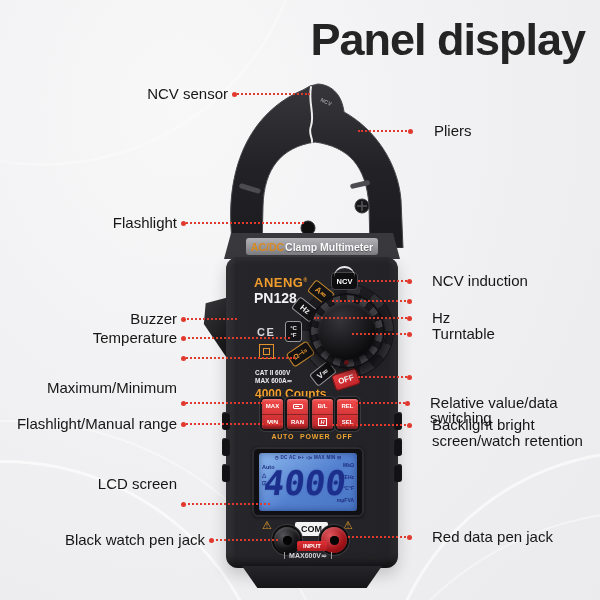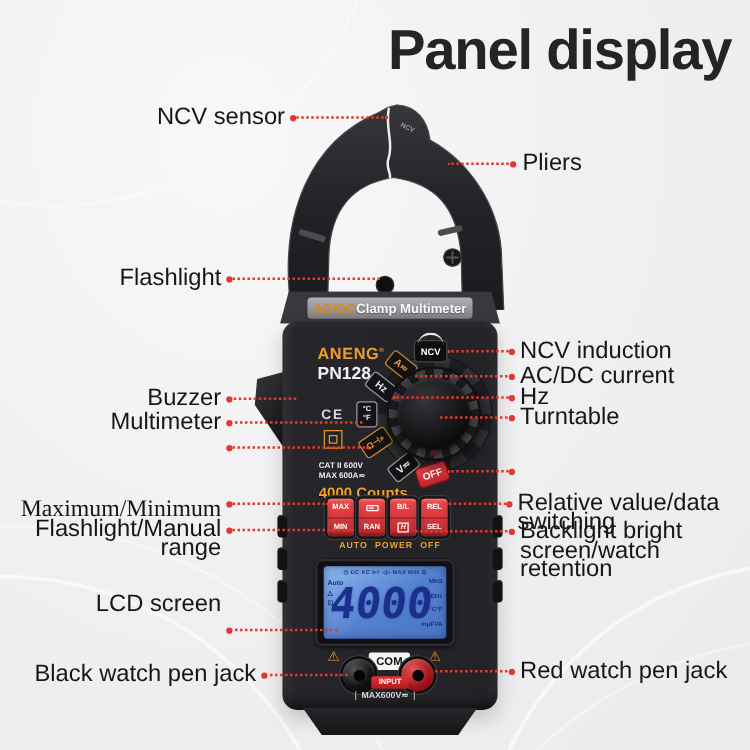--- a/index.html
+++ b/index.html
@@ -3,23 +3,23 @@
 <meta charset="utf-8">
 <style>
   html,body{margin:0;padding:0;}
   .stage{position:relative;width:600px;height:600px;overflow:hidden;
     background:radial-gradient(ellipse at 30% 18%, #f8f8f9 0%, #efeff1 60%, #ebebed 100%);
     font-family:"Liberation Sans", sans-serif;}
   .wave{position:absolute;border-radius:50%;border:3px solid rgba(255,255,255,.6);pointer-events:none;}
   .title{position:absolute;right:15px;top:14px;font-size:45px;font-weight:700;color:#242424;letter-spacing:-1px;}
 
   
-  .co-label{position:absolute;font-size:19px;line-height:15px;font-weight:500;color:#161616;white-space:pre-line;}
+  .co-label{position:absolute;font-size:15px;line-height:15px;font-weight:500;color:#161616;white-space:pre-line;}
   .co-label.two{line-height:14px;}
-  .co-label.right-side{text-align:left;}
+  .co-label.right-side{text-align:left;margin-left:16px;}
   .co-label.left-side{text-align:right;}
   .co-line{position:absolute;height:0;border-top:2px dotted #e2392e;}
   .co-line::before,.co-line::after{width:5px;height:5px;border-radius:50%;background:#e2392e;position:absolute;top:-3.5px;}
   .co-line.dot-l::before{content:'';left:-2px;}
   .co-line.dot-r::after{content:'';right:-2px;}
 
   
   .clamp-svg{position:absolute;left:200px;top:80px;width:220px;height:168px;}
 
   
@@ -249,57 +249,56 @@
 
   <div class="co-label left-side" style="right:372px;top:86px;">NCV sensor</div>
   <div class="co-line dot-l" style="left:234px;top:93px;width:76px;"></div>
 
   <div class="co-label left-side" style="right:423px;top:215px;">Flashlight</div>
   <div class="co-line dot-l" style="left:183px;top:222px;width:121px;"></div>
 
   <div class="co-label left-side" style="right:423px;top:311px;">Buzzer</div>
   <div class="co-line dot-l" style="left:183px;top:318px;width:54px;"></div>
 
-  <div class="co-label left-side" style="right:423px;top:330px;">Multimeter</div>
+  <div class="co-label left-side" style="right:423px;top:330px;">Temperature</div>
   <div class="co-line dot-l" style="left:183px;top:337px;width:107px;"></div>
 
   <div class="co-line dot-l" style="left:183px;top:357px;width:112px;"></div>
 
-  <div class="co-label left-side" style="right:423px;top:400px;font-family:Liberation Serif, serif;">Maximum/Minimum</div>
+  <div class="co-label left-side" style="right:423px;top:380px;">Maximum/Minimum</div>
   <div class="co-line dot-l" style="left:183px;top:402px;width:80px;"></div>
 
   <div class="co-label left-side" style="right:423px;top:416px;">Flashlight/Manual range</div>
   <div class="co-line dot-l" style="left:183px;top:423px;width:100px;"></div>
 
   <div class="co-label left-side" style="right:423px;top:476px;">LCD screen</div>
   <div class="co-line dot-l" style="left:183px;top:503px;width:87px;"></div>
 
   <div class="co-label left-side" style="right:395px;top:532px;">Black watch pen jack</div>
   <div class="co-line dot-l" style="left:211px;top:539px;width:67px;"></div>
 
   <div class="co-label right-side" style="left:418px;top:123px;">Pliers</div>
   <div class="co-line dot-r" style="left:358px;top:130px;width:53px;"></div>
 
   <div class="co-label right-side" style="left:416px;top:273px;">NCV induction</div>
   <div class="co-line dot-r" style="left:358px;top:280px;width:52px;"></div>
 
-  <div class="co-label right-side" style="left:416px;top:293px;">AC/DC current</div>
   <div class="co-line dot-r" style="left:332px;top:300px;width:78px;"></div>
 
   <div class="co-label right-side" style="left:416px;top:310px;">Hz</div>
   <div class="co-line dot-r" style="left:314px;top:317px;width:96px;"></div>
 
   <div class="co-label right-side" style="left:416px;top:326px;">Turntable</div>
   <div class="co-line dot-r" style="left:352px;top:333px;width:58px;"></div>
 
   <div class="co-line dot-r" style="left:358px;top:376px;width:52px;"></div>
 
   <div class="co-label right-side" style="left:414px;top:395px;">Relative value/data switching</div>
   <div class="co-line dot-r" style="left:356px;top:402px;width:52px;"></div>
 
   <div class="co-label right-side" style="left:416px;top:417px;line-height:15.5px;">Backlight bright
 screen/watch retention</div>
   <div class="co-line dot-r" style="left:332px;top:424px;width:78px;"></div>
 
-  <div class="co-label right-side" style="left:416px;top:529px;">Red watch pen jack</div>
+  <div class="co-label right-side" style="left:416px;top:529px;">Red data pen jack</div>
   <div class="co-line dot-r" style="left:348px;top:536px;width:62px;"></div>
 
 </div>
 
 </body></html>

